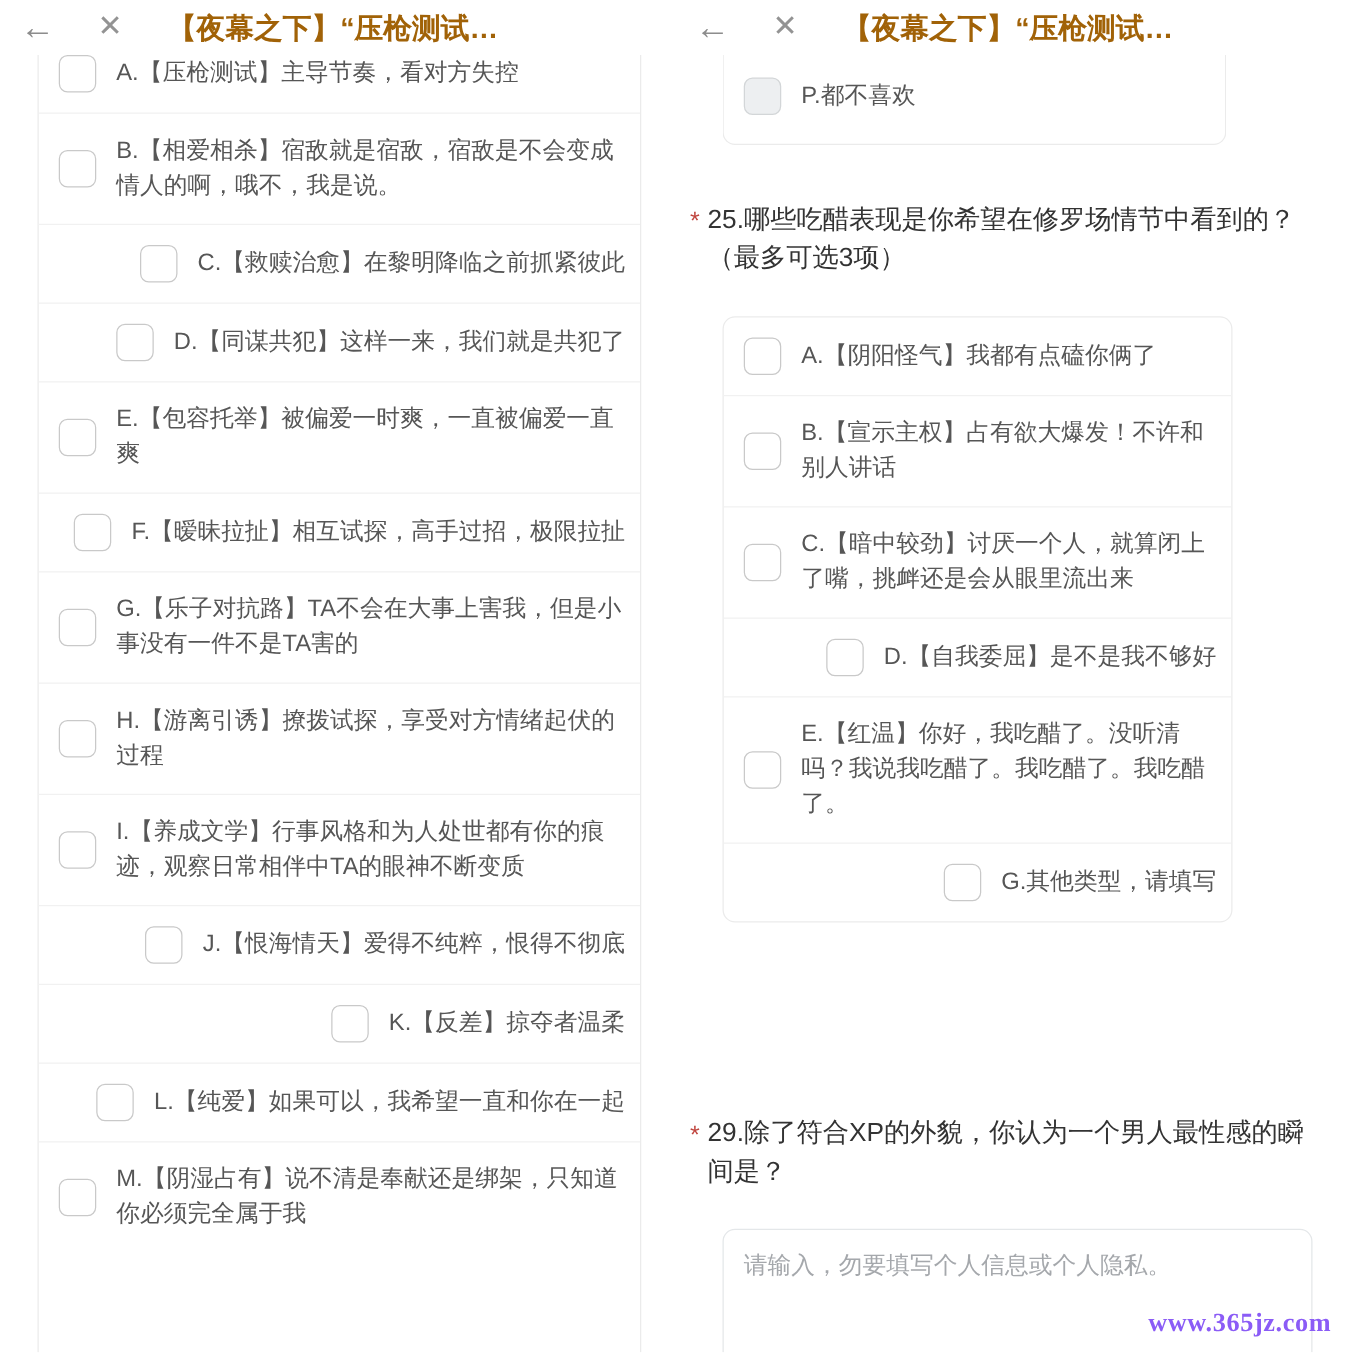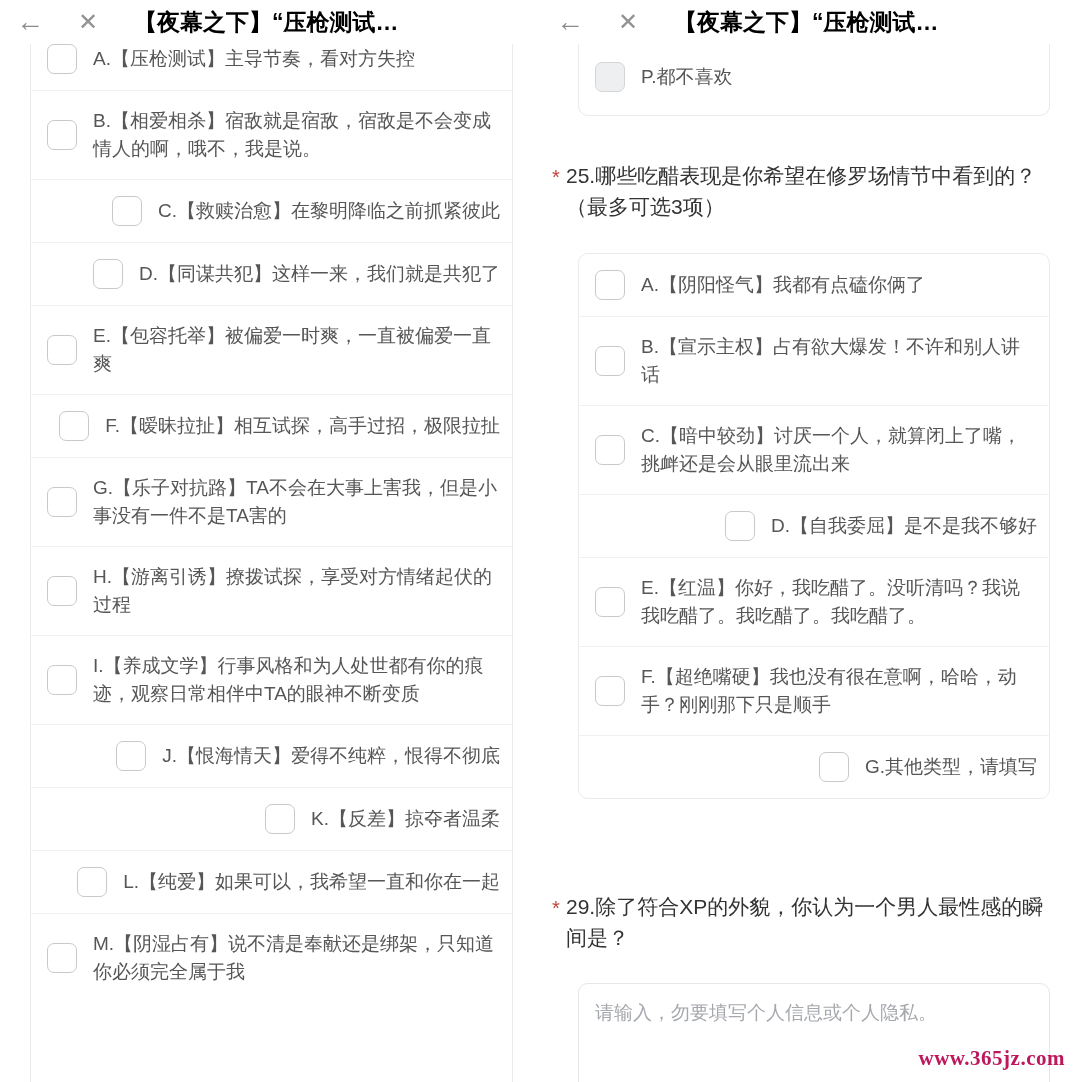--- a/index.html
+++ b/index.html
@@ -12,65 +12,65 @@
   .half.right{left:540px;}
 
   
   .appbar{
     position:absolute;top:0;left:0;right:0;height:44px;background:#fff;z-index:5;
     display:flex;align-items:center;padding-left:16px;box-sizing:border-box;
   }
   .nav-ico{font-size:26px;color:#8d8d8d;line-height:44px;cursor:pointer;}
   .ico-back{margin-right:34px;font-size:28px;}
   .ico-close{margin-right:36px;font-size:24px;color:#939393;}
-  .appbar-title{font-size:23px;font-weight:600;color:#000000;white-space:nowrap;overflow:hidden;}
+  .appbar-title{font-size:23px;font-weight:600;color:#a16207;white-space:nowrap;overflow:hidden;}
 
   
   .card{
     position:absolute;background:#fff;border:1px solid #ebebeb;border-radius:10px;
     box-sizing:border-box;overflow:hidden;
   }
   .left-card{top:42px;left:30px;width:483px;height:1100px;border-top:none;border-bottom:none;border-radius:0;}
   .left-card .rows{margin-top:-14px;}
   .row{
     display:flex;align-items:center;gap:16px;padding:16px 12px 16px 16px;
   }
   .row + .row{border-top:1px solid #f1f1f1;justify-content:flex-end;}
   .cb{
     flex:0 0 auto;width:30px;height:30px;background:#fff;
     border:1.5px solid #c9c9c9;border-radius:7px;box-sizing:border-box;cursor:pointer;
   }
   .cb.filled{background:#edeff1;border-color:#d3d6d8;}
   .lbl{font-size:19px;line-height:28px;color:#565656;}
 
   
-  .p-card{top:42px;left:38px;width:472px;height:74px;border-top:none;border-radius:0 0 10px 10px;text-align:right;}
+  .p-card{top:42px;left:38px;width:403px;height:74px;border-top:none;border-radius:0 0 10px 10px;text-align:right;}
   .p-card .row{padding-top:20px;}
-  .q28-card{top:253px;left:38px;width:472px;}
+  .q28-card{top:253px;left:38px;width:408px;}
 
   .question{
     position:absolute;left:12px;width:500px;display:flex;align-items:flex-start;
     font-size:21px;line-height:31px;color:#333;
   }
   .question .req{color:#c0453e;font-size:20px;width:14px;flex:0 0 auto;padding-top:2px;}
   .q28{top:160px;}
   .q29{top:891px;}
 
   .answer-box{
     position:absolute;top:983px;left:38px;width:472px;height:120px;
     border:1px solid #e4e7e9;border-radius:10px;box-sizing:border-box;
     padding:15px 16px;font-family:inherit;font-size:19px;line-height:28px;color:#444;
     resize:none;outline:none;display:block;background:#fff;
   }
   .answer-box::placeholder{color:#a5a8ac;opacity:1;}
 
   .watermark{
     position:absolute;top:1046px;right:15px;z-index:8;
     font-family:"Liberation Serif","DejaVu Serif",serif;font-weight:700;
-    font-size:21px;color:#be185d;letter-spacing:0.5px;
+    font-size:21px;color:#8b5cf6;letter-spacing:0.5px;
   }
 </style>
 </head>
 <body>
 
 <div id="stage">
 
   <div class="half left">
     <div class="appbar">
       <span class="nav-ico ico-back">←</span>
@@ -171,24 +171,20 @@
       <div class="row">
         <span class="cb"></span>
         <span class="lbl">D.【自我委屈】是不是我不够好</span>
       </div>
       <div class="row">
         <span class="cb"></span>
         <span class="lbl">E.【红温】你好，我吃醋了。没听清吗？我说我吃醋了。我吃醋了。我吃醋了。</span>
       </div>
       <div class="row">
         <span class="cb"></span>
-        <span class="lbl">F.【超绝嘴硬】我也没有很在意啊，哈哈，动手？刚刚那下只是顺手</span>
-      </div>
-      <div class="row">
-        <span class="cb"></span>
         <span class="lbl">G.其他类型，请填写</span>
       </div>
     </div>
 
     <div class="question q29">
       <span class="req">*</span>
       <span class="q-text">29.除了符合XP的外貌，你认为一个男人最性感的瞬间是？</span>
     </div>
 
     <textarea class="answer-box" placeholder="请输入，勿要填写个人信息或个人隐私。" style=""></textarea>

